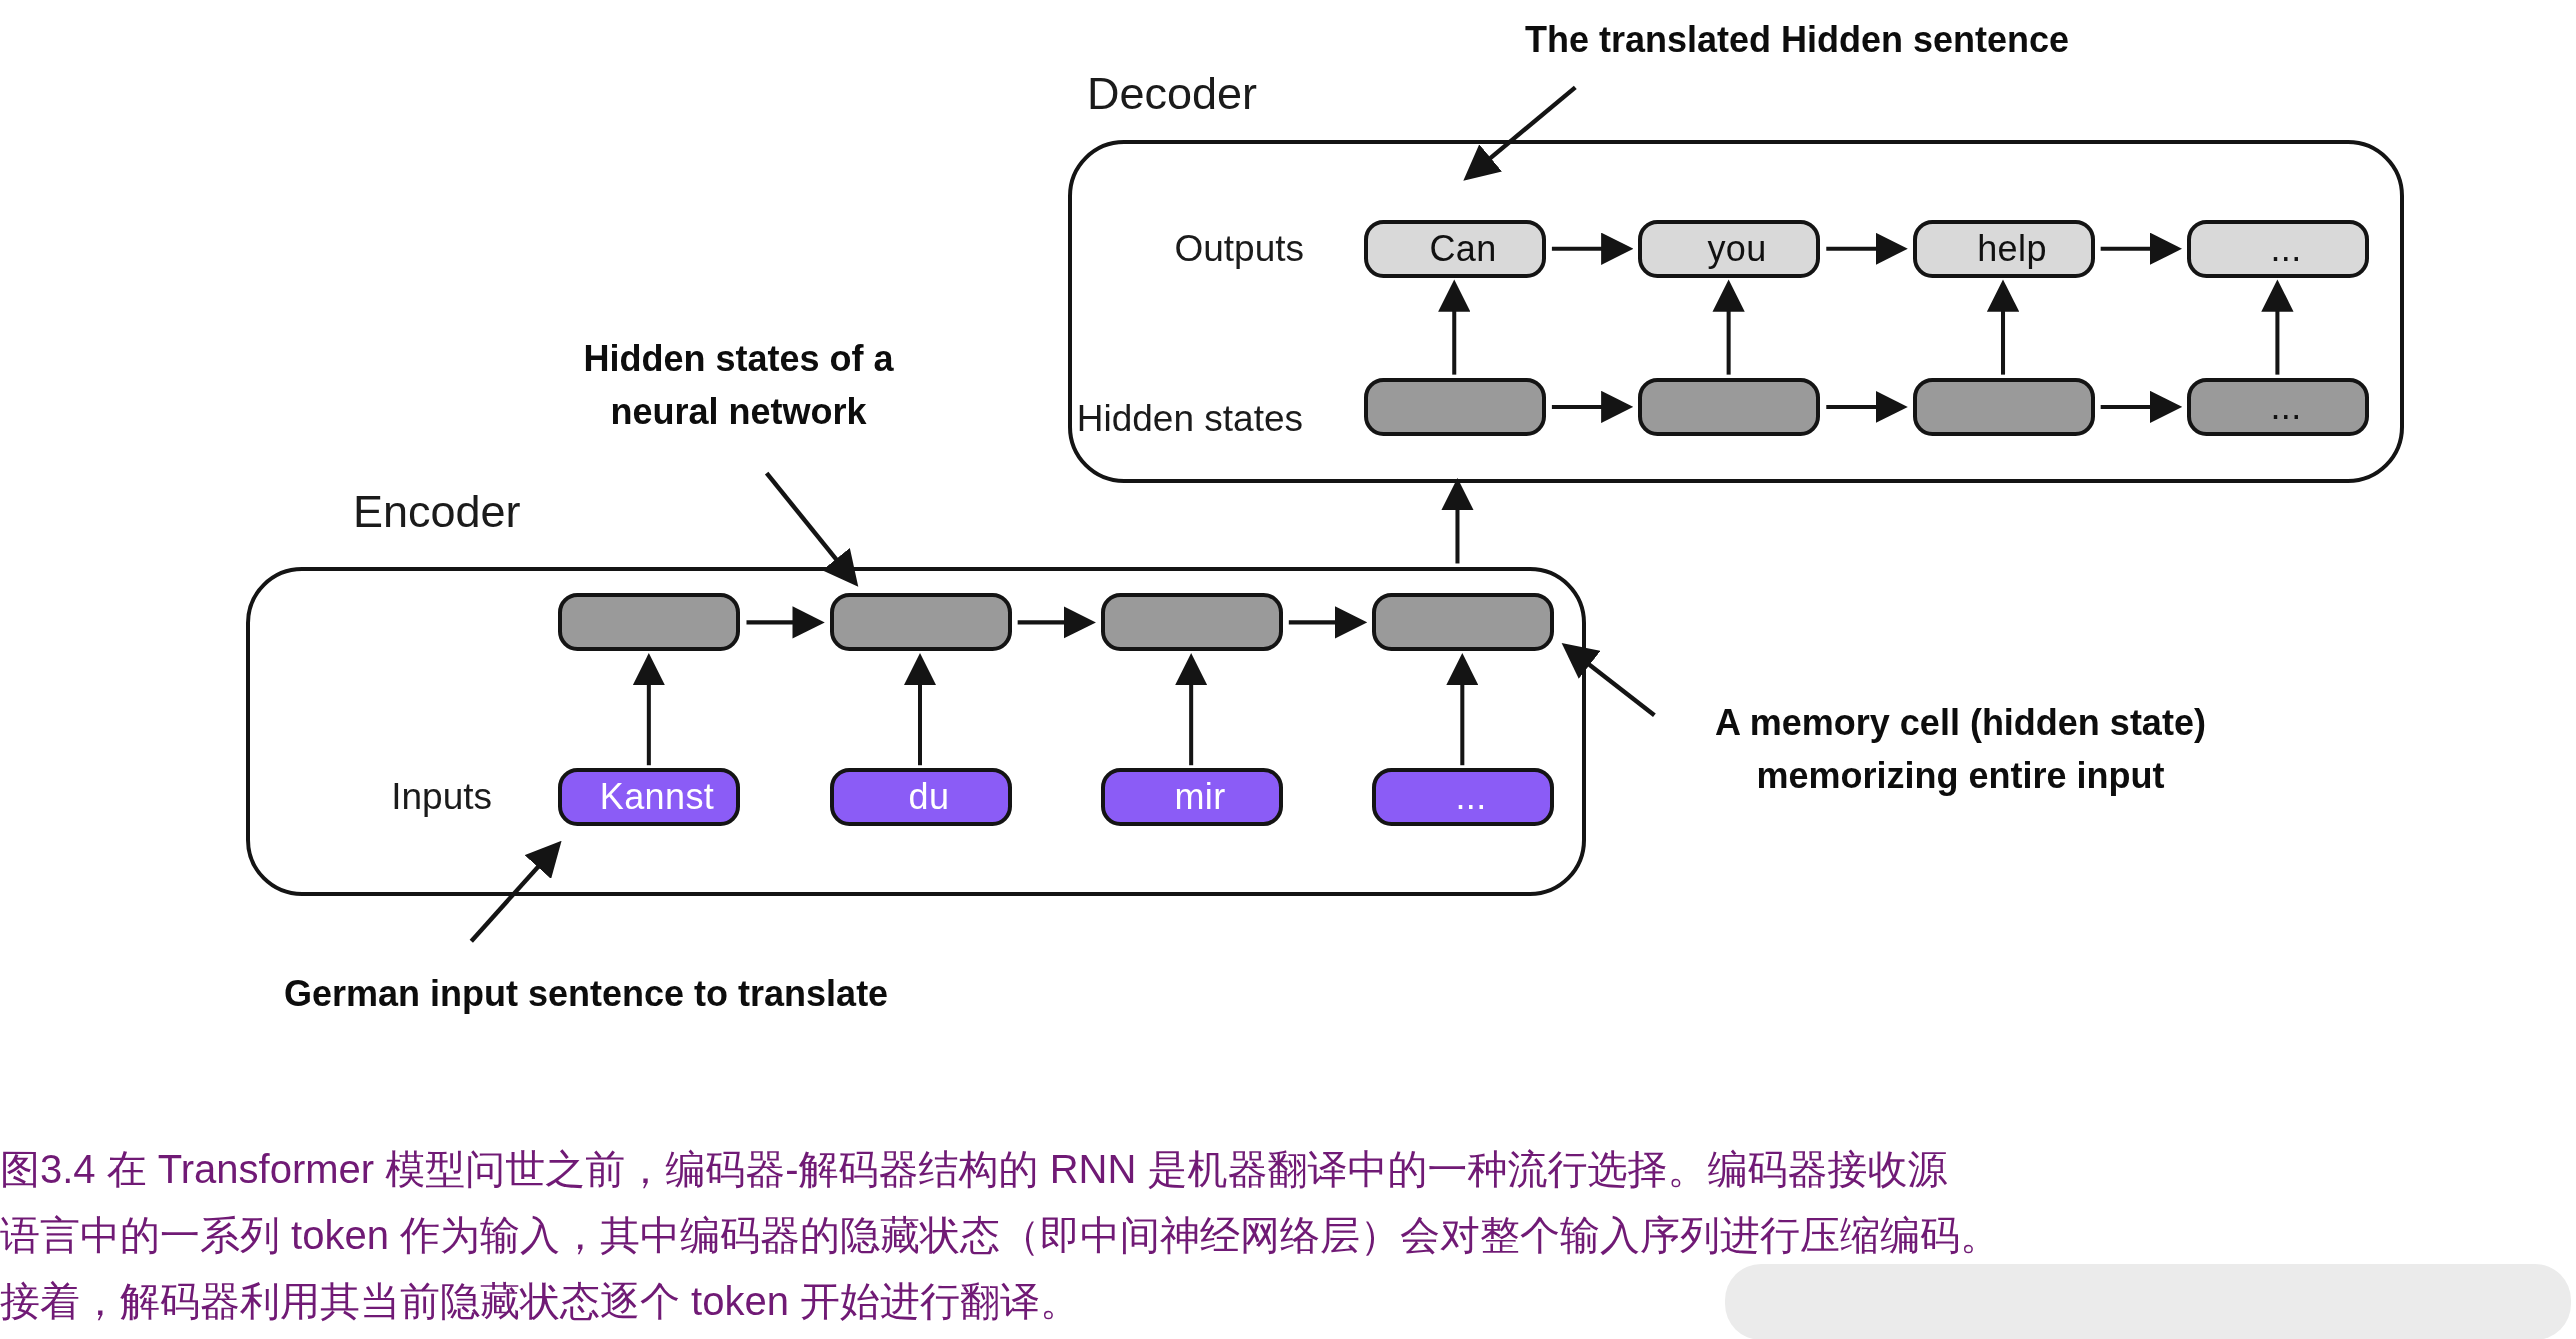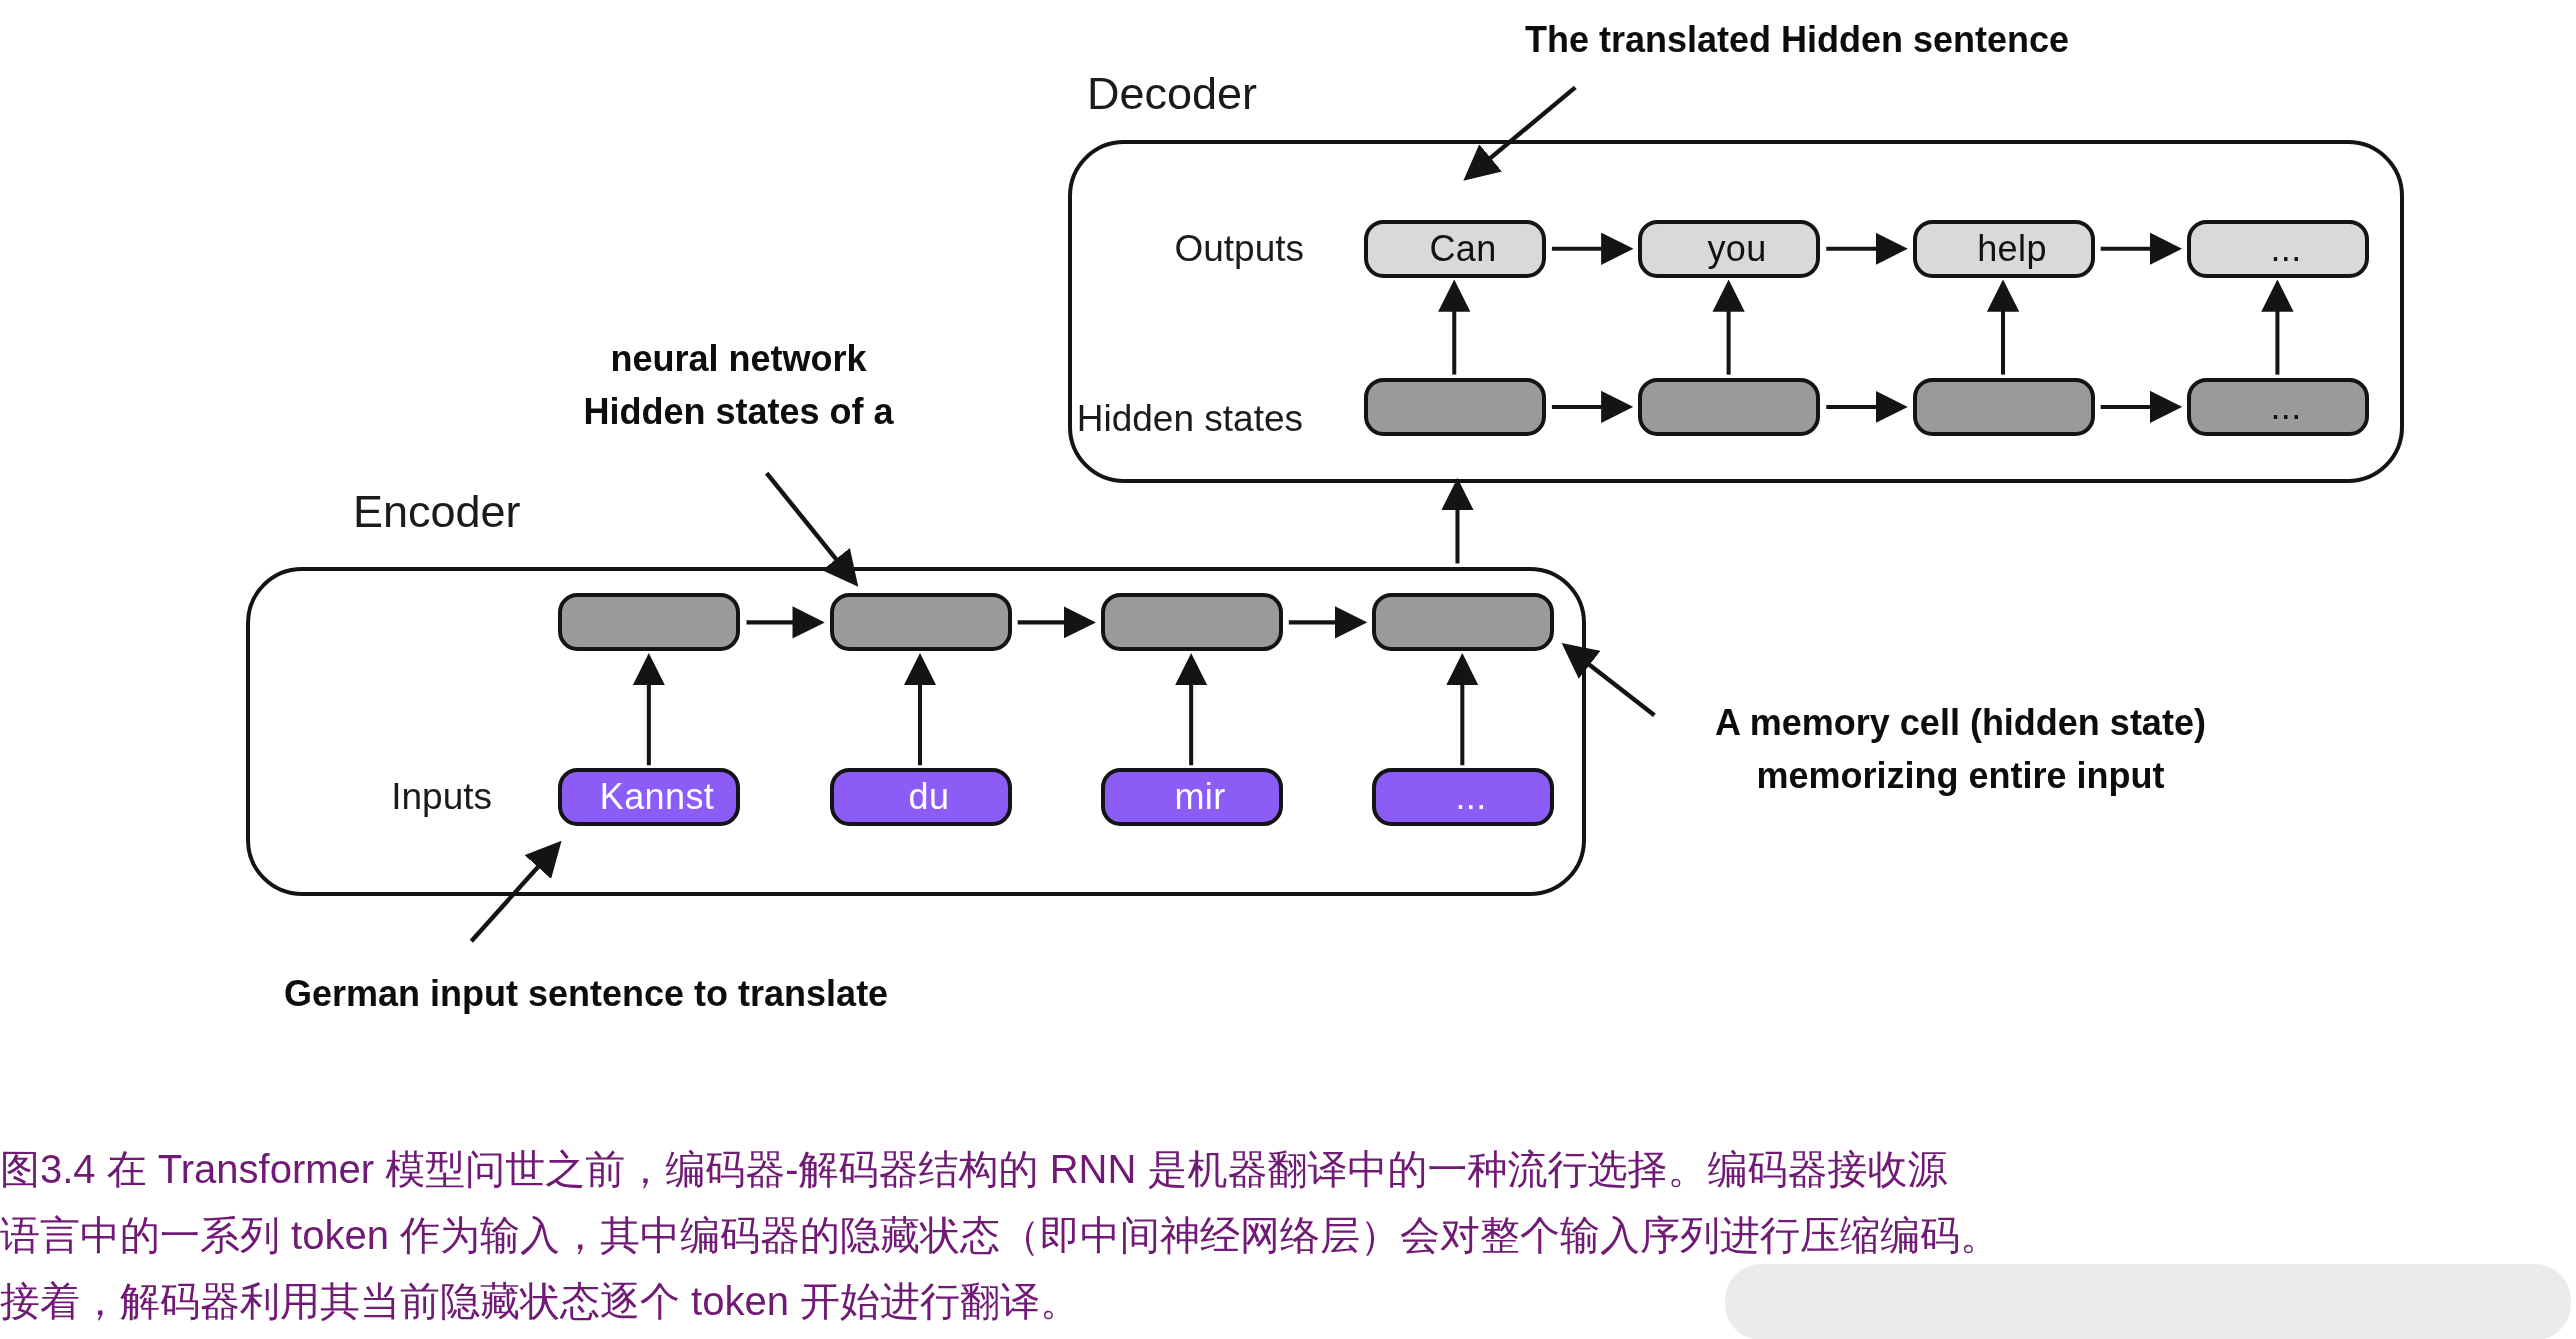--- a/index.html
+++ b/index.html
@@ -125,22 +125,22 @@
   <div class="token mid" style="left:1372px;top:593px;"></div>
 
   <div class="token dark" style="left:558px;top:768px;">Kannst</div>
   <div class="token dark" style="left:830px;top:768px;">du</div>
   <div class="token dark" style="left:1101px;top:768px;">mir</div>
   <div class="token dark" style="left:1372px;top:768px;">...</div>
 
   <div class="note" style="left:1525px;top:19.4px;">The translated Hidden sentence</div>
 
   <div class="note center" style="left:557px;top:332px;width:363px;">
+    <div class="line">Hidden states of a</div>
     <div class="line">neural network</div>
-    <div class="line">Hidden states of a</div>
   </div>
 
   <div class="note center" style="left:1662px;top:696px;width:597px;">
     <div class="line">A memory cell (hidden state)</div>
     <div class="line">memorizing entire input</div>
   </div>
 
   <div class="note" style="left:284px;top:973px;text-align:right;">German input sentence to translate</div>
 
   <div class="caption">

